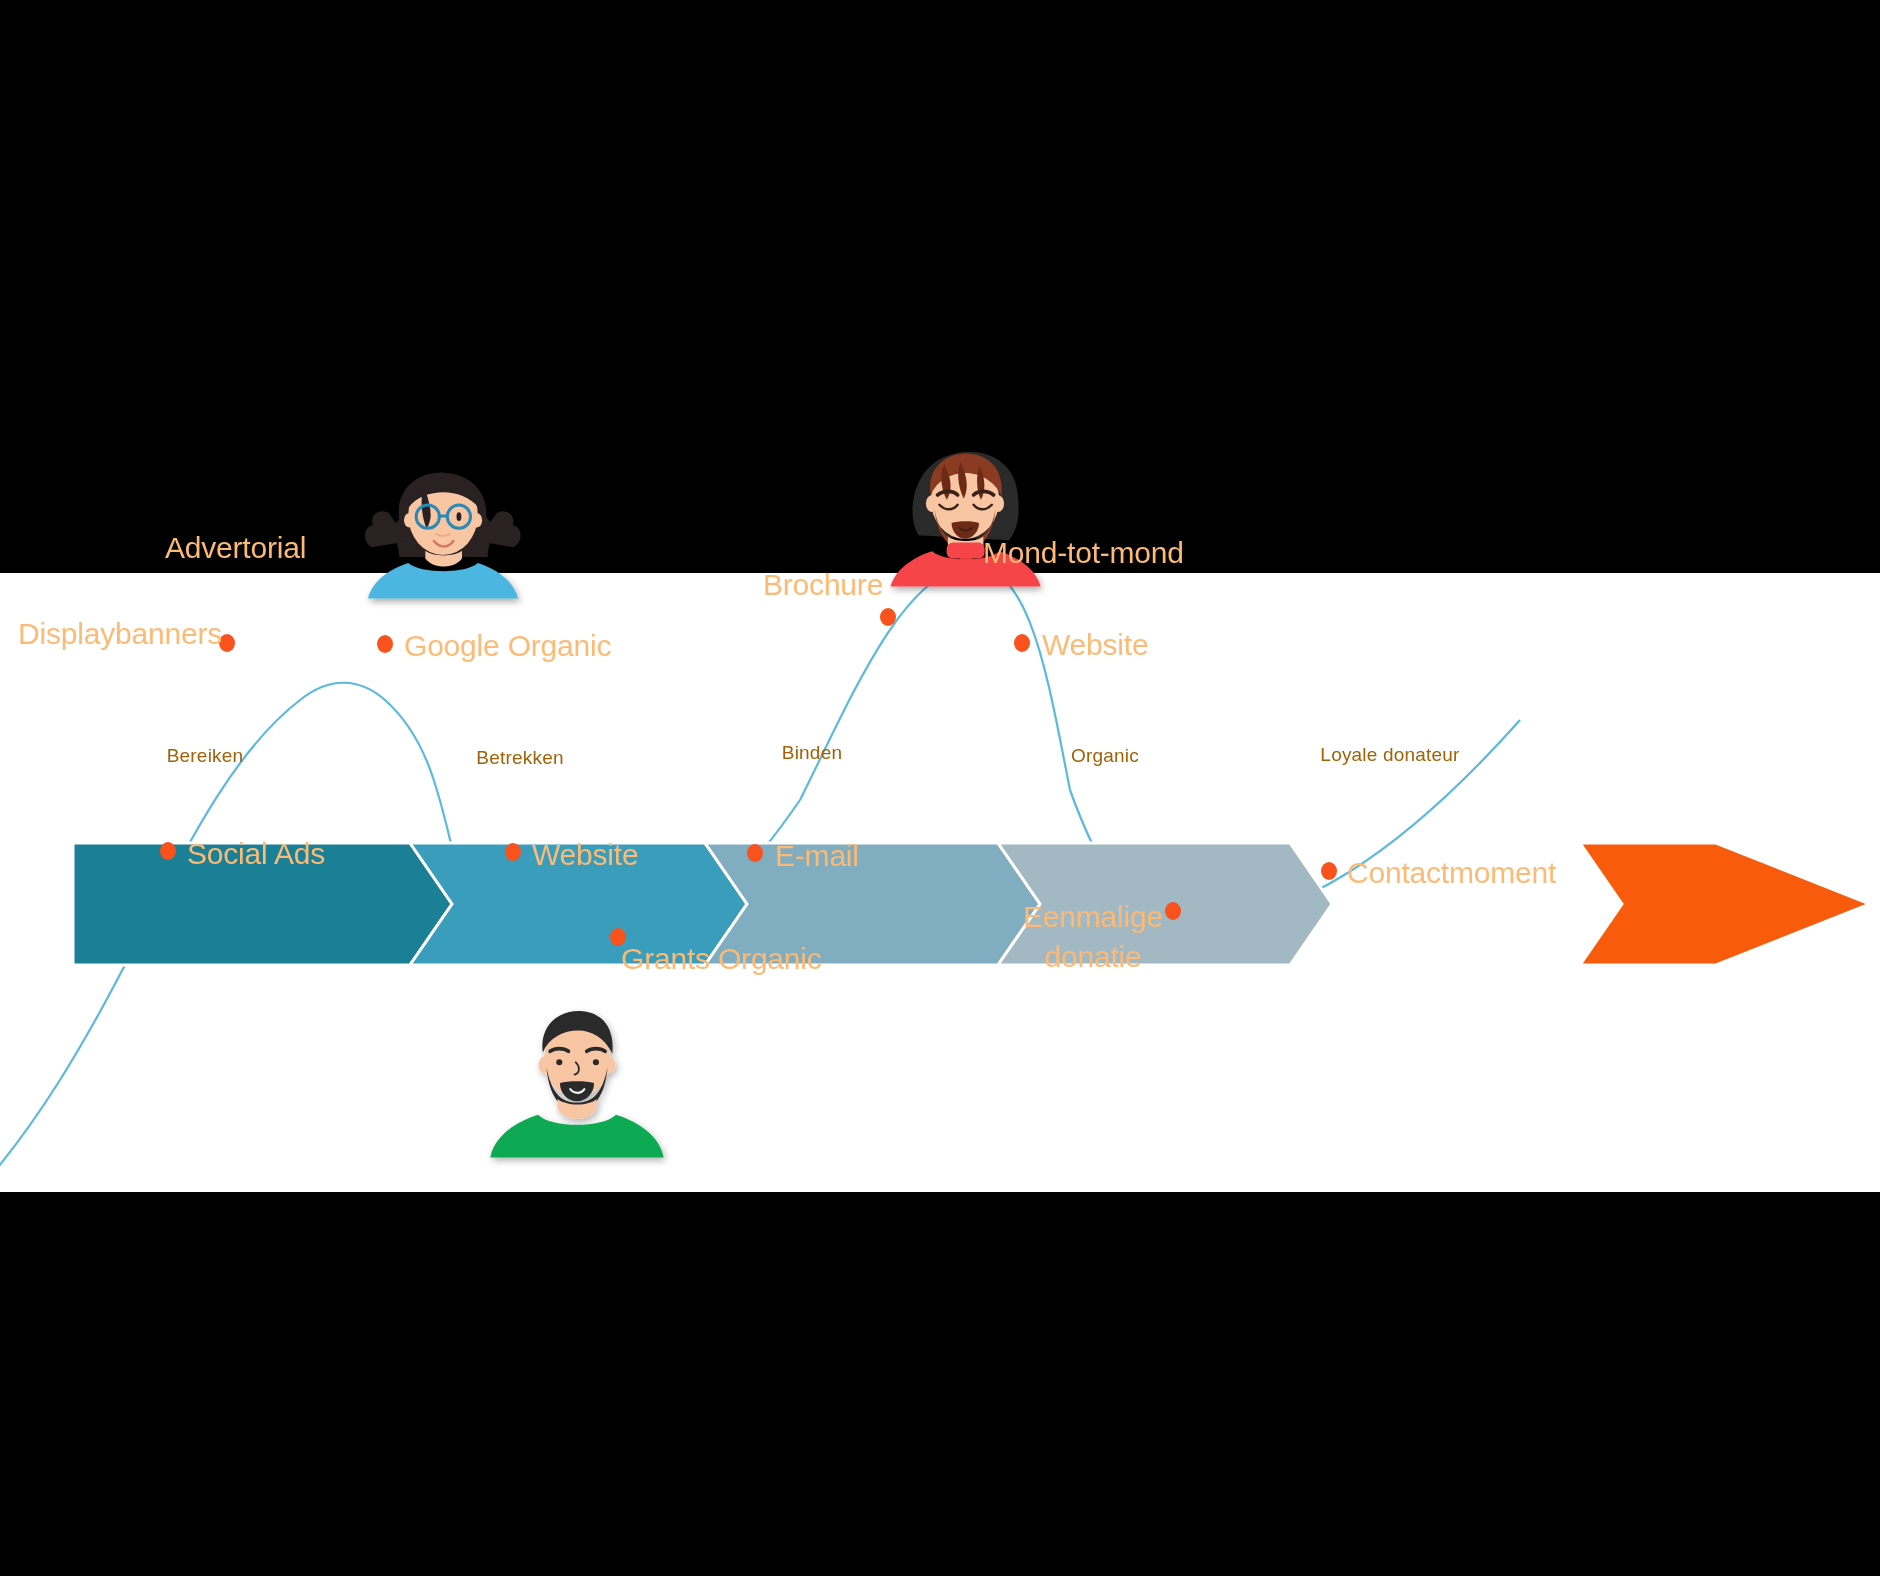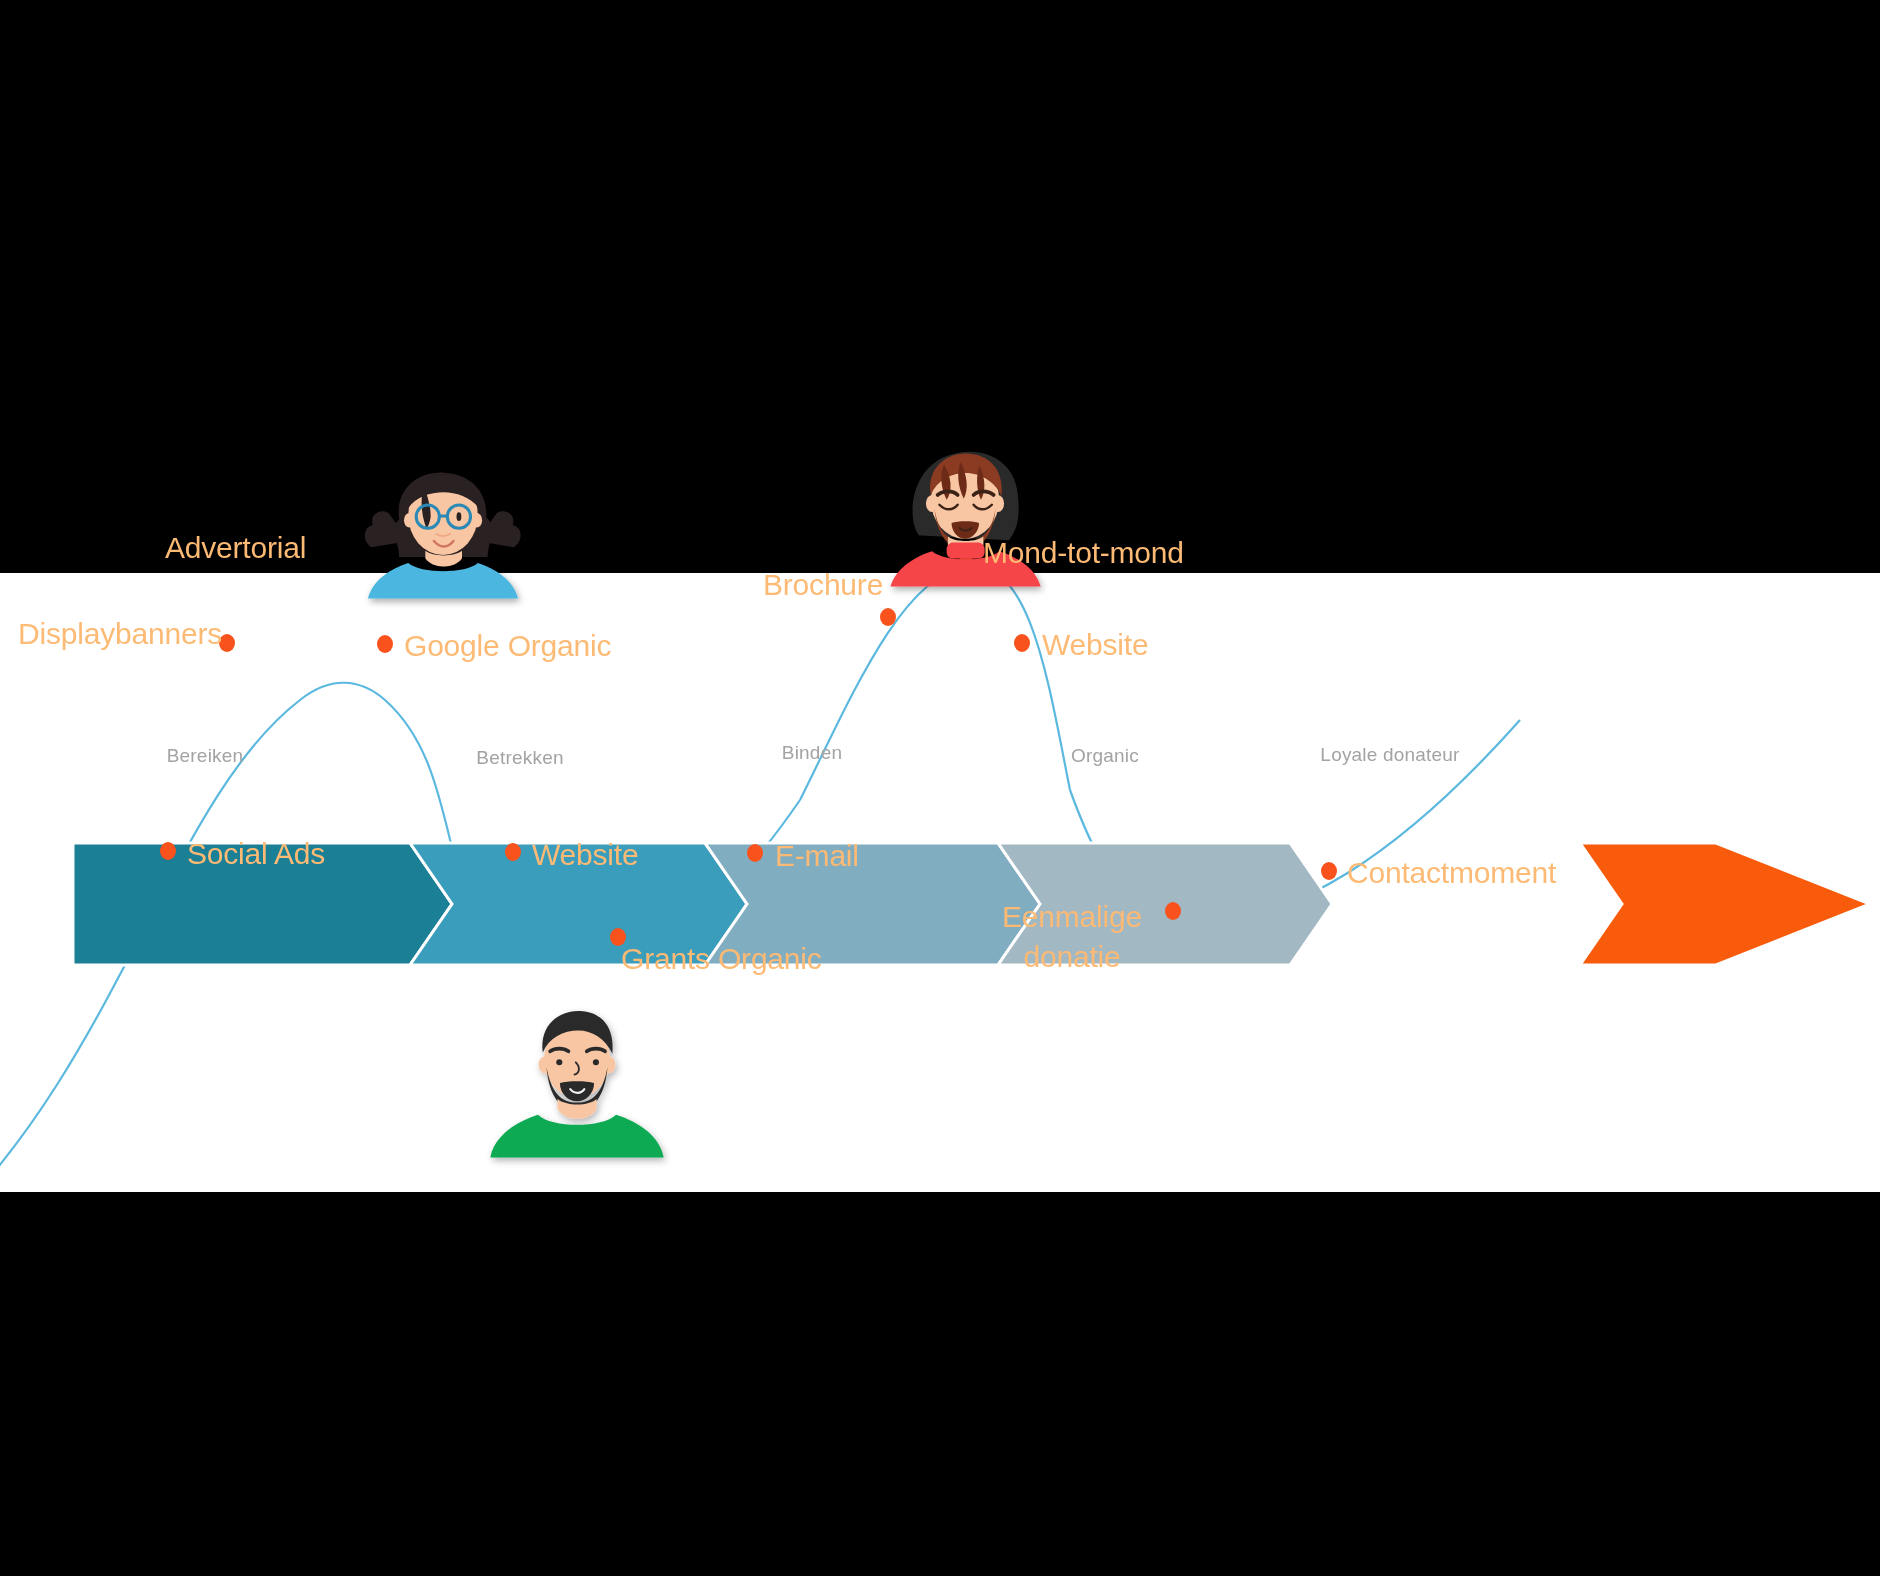--- a/index.html
+++ b/index.html
@@ -4,21 +4,21 @@
 <title>Customer Journey</title>
 <style>
   html,body{margin:0;padding:0;background:#000;}
   body{width:1880px;height:1576px;overflow:hidden;font-family:"Liberation Sans",sans-serif;}
   #stage{position:relative;width:1880px;height:1576px;background:#000;}
   #band{position:absolute;left:0;top:573px;width:1880px;height:619px;background:#ffffff;overflow:hidden;}
   svg.layer{position:absolute;left:0;top:0;}
   .tp{position:absolute;font-weight:normal;color:#fdba74;white-space:nowrap;letter-spacing:-0.2px;}
   .lbl-big{font-size:30px;}
   .lbl-two{font-size:30px;line-height:40px;text-align:center;white-space:normal;}
-  .stage-label{position:absolute;color:#a3a3a3;font-size:19px;font-weight:400;white-space:nowrap;letter-spacing:0.2px;}
+  .stage-label{position:absolute;color:#a16207;font-size:19px;font-weight:400;white-space:nowrap;letter-spacing:0.2px;}
   .avatar{position:absolute;}
 </style>
 </head>
 <body>
 
 <div id="stage">
 
   <div id="band"></div>
 
   <svg class="layer" width="1880" height="1576">
@@ -146,17 +146,17 @@
       <div class="tp lbl-big" style="left: 18px; top: 617px;">Displaybanners</div>
       <div class="tp lbl-big" style="left: 165px; top: 531px;">Advertorial</div>
       <div class="tp lbl-big" style="left: 404px; top: 629px;">Google Organic</div>
       <div class="tp lbl-big" style="left: 751px; top: 568px; margin-left: 12px;">Brochure</div>
       <div class="tp lbl-big" style="left: 983px; top: 536px;">Mond-tot-mond</div>
       <div class="tp lbl-big" style="left: 1042px; top: 628px;">Website</div>
       <div class="tp lbl-big" style="left: 187px; top: 837px;">Social Ads</div>
       <div class="tp lbl-big" style="left: 532px; top: 838px;">Website</div>
       <div class="tp lbl-big" style="left: 621px; top: 942px;">Grants Organic</div>
       <div class="tp lbl-big" style="left: 775px; top: 839px;">E-mail</div>
-      <div class="tp lbl-two" style="left: 992px; top: 897px; width: 160px; text-align: center;">Eenmalige donatie</div>
+      <div class="tp lbl-two" style="left: 1013px; top: 897px; width: 160px; text-align: center;">Eenmalige donatie</div>
       <div class="tp lbl-big" style="left: 1347px; top: 856px;">Contactmoment</div>
     </div>
 
 </div>
 
 </body></html>

